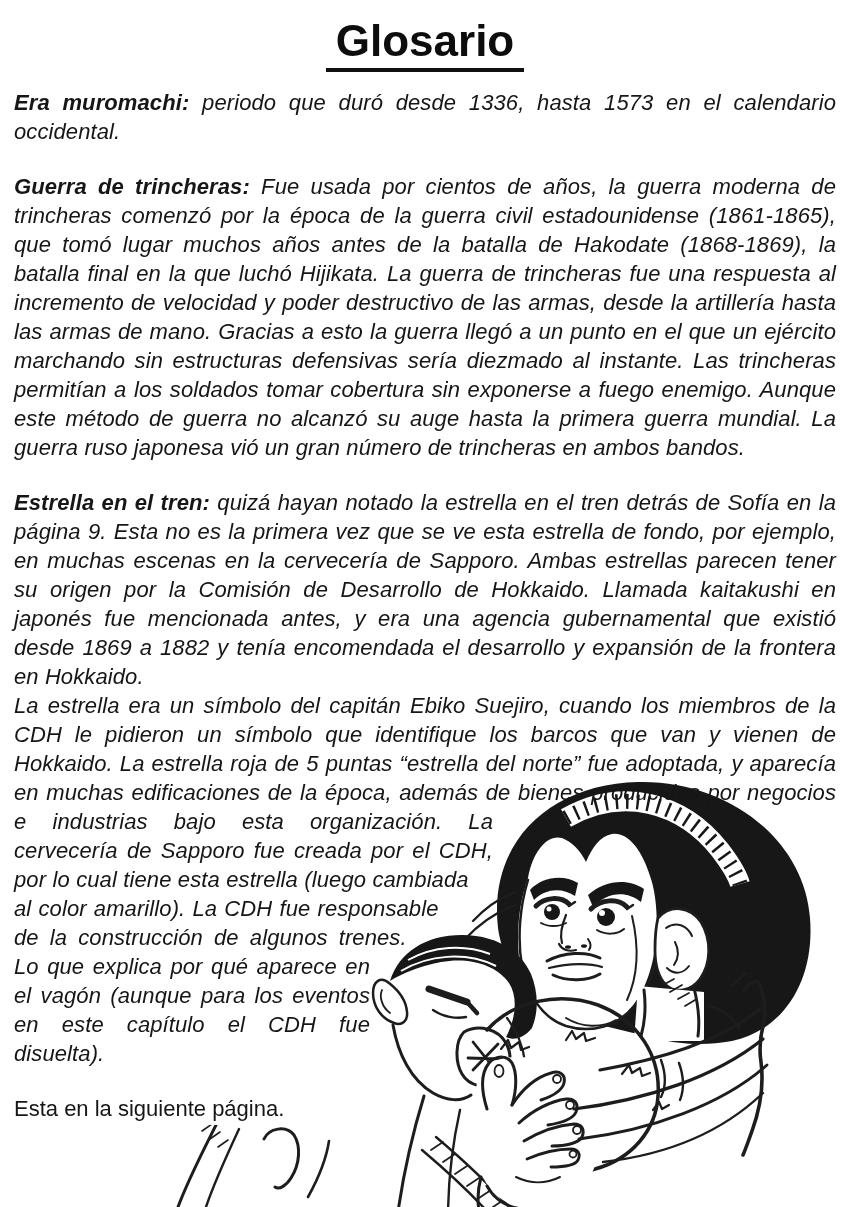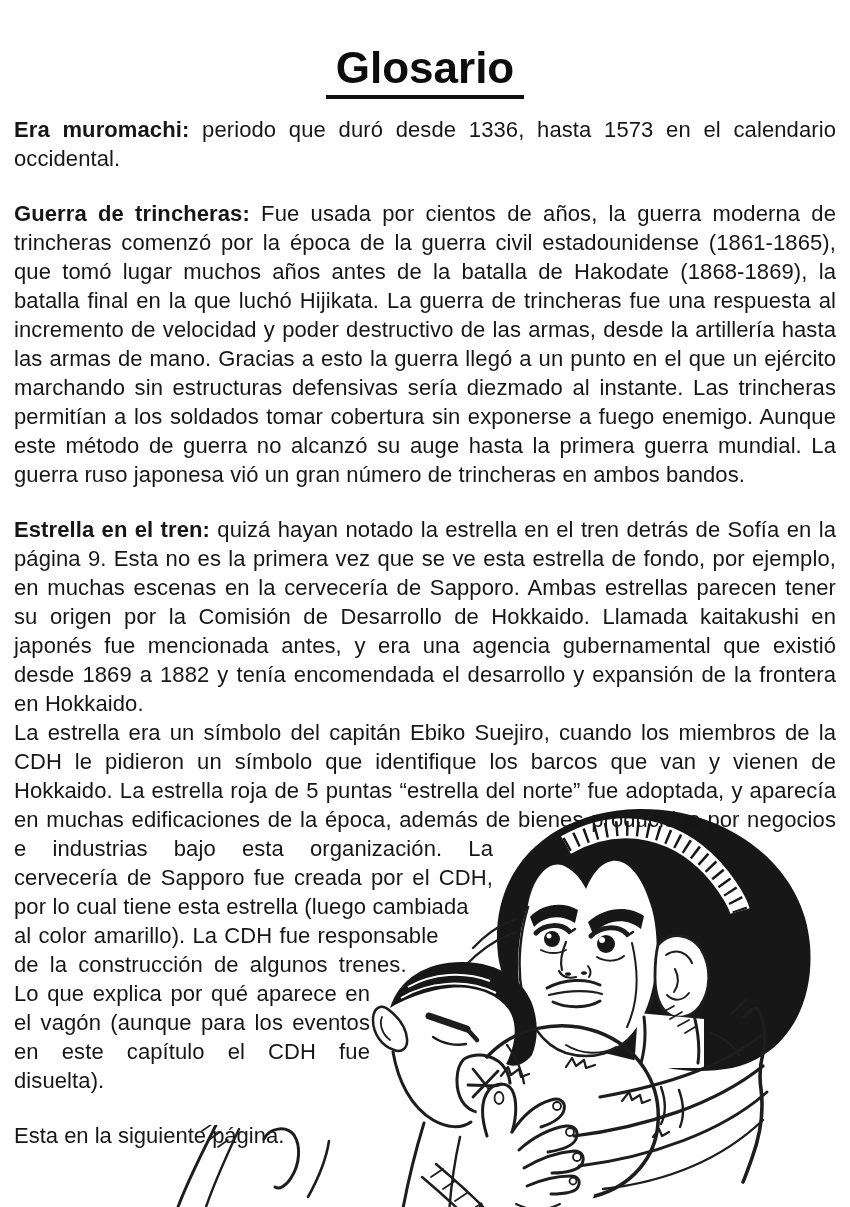--- a/index.html
+++ b/index.html
@@ -5,40 +5,41 @@
   html, body { margin: 0; padding: 0; background: #ffffff; }
   .page {
     position: relative;
     width: 850px;
     height: 1207px;
     background: #ffffff;
     overflow: hidden;
     font-family: "Liberation Sans", sans-serif;
     color: #161616;
   }
-  .content { padding: 44px 14px 0 14px; }
+  .content { padding: 17px 14px 0 14px; }
   h1.title {
     text-align: center;
     margin: 0 0 16px 0;
     font-size: 44px;
     line-height: 1.08;
     font-weight: 700;
     color: #0d0d0d;
   }
   h1.title .under {
     display: inline-block;
     border-bottom: 4px solid #111;
     padding: 0 10px 3px 10px;
   }
   p.entry {
     font-size: 22px;
     line-height: 29px;
     text-align: justify;
     margin: 16px 0 26px 0;
     letter-spacing: 0.1px;
+    font-style: italic;
   }
   p.entry .term { font-weight: 700; }
   p.footer-note {
     font-size: 22px;
     line-height: 29px;
     margin: 0;
   }
   .art-float {
     float: right;
     width: 480px;

